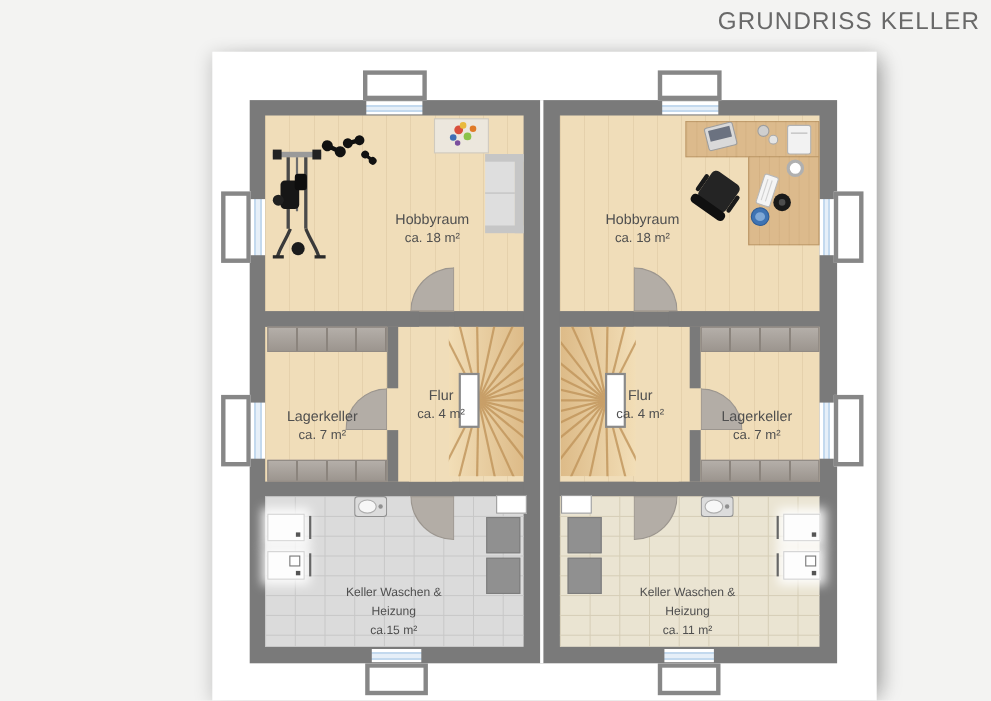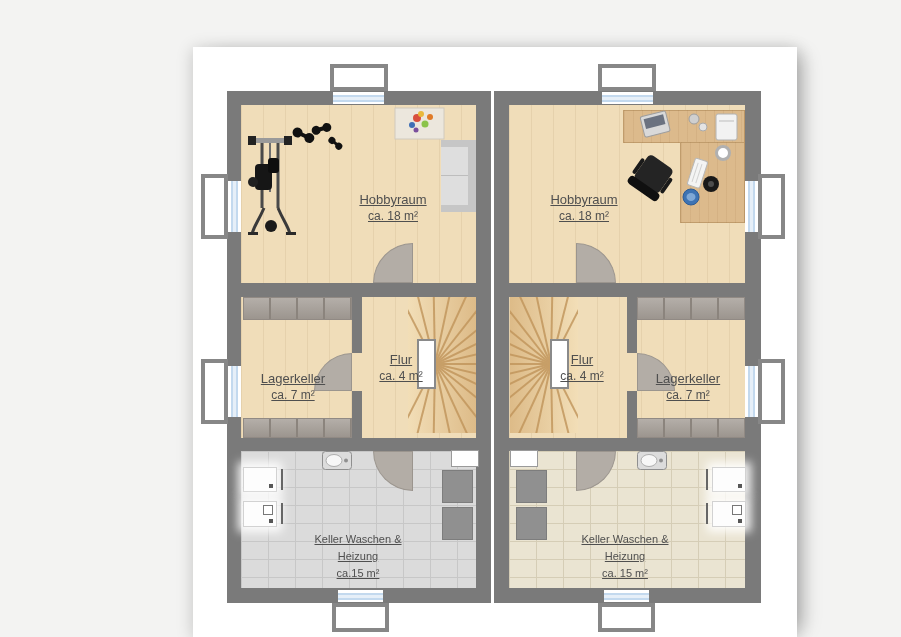--- a/index.html
+++ b/index.html
@@ -30,31 +30,32 @@
          background-image:repeating-linear-gradient(90deg,transparent 0 25px,#8b847d 25px 27px),
                           linear-gradient(rgba(255,255,255,.18),rgba(0,0,0,.05));}
   .niche{background:#fff;border:1px solid #9a9a9a;box-sizing:border-box;}
   .heater{background:#909090;border:1px solid #7d7d7d;box-sizing:border-box;}
   .washer{background:#fdfdfd;border:1px solid #d2d2d2;box-sizing:border-box;
           box-shadow:0 0 9px 5px rgba(255,255,255,.9);}
   .wdot{position:absolute;right:3px;bottom:3px;width:4px;height:4px;background:#555;}
   .wsq{position:absolute;right:3px;top:3px;width:8px;height:8px;border:1px solid #777;background:#fff;}
   .wmark{background:#666;}
   .lbl{position:absolute;transform:translateX(-50%);text-align:center;color:#4f4f4f;
-       font-size:12px;line-height:16px;white-space:nowrap;text-decoration:underline;}
+       font-size:12px;line-height:16px;white-space:nowrap;}
   .lbl .nm{font-size:13px;}
   .lbl3{line-height:17px;font-size:11px;}
   .sofaSeat{background:#dedede;}
   .sofaPart{background:#c6c6c6;}
 </style>
 </head>
 <body>
 
 <div id="stage">
 
+  <div id="title" class="abs">GRUNDRISS KELLER</div>
 
   <div id="sheet" class="abs"></div>
 
   <div class="abs wall" style="left:227px;top:91px;width:534px;height:512px;"></div>
 
   <div class="abs wood" style="left:241px;top:105px;width:235px;height:178px;"></div>
   <div class="abs wood" style="left:241px;top:297px;width:235px;height:141px;"></div>
   <div class="abs tileL" style="left:241px;top:451px;width:235px;height:137px;"></div>
   <div class="abs wood" style="left:509px;top:105px;width:236px;height:178px;"></div>
   <div class="abs wood" style="left:509px;top:297px;width:236px;height:141px;"></div>
@@ -310,16 +311,16 @@
       <div>ca. 4 m²</div>
   </div>
   <div class="lbl lbl3" style="left:358px;top:531px;">
     <div>Keller Waschen &amp;</div>
       <div>Heizung</div>
       <div>ca.15 m²</div>
   </div>
   <div class="lbl lbl3" style="left:625px;top:531px;">
     <div>Keller Waschen &amp;</div>
       <div>Heizung</div>
-      <div>ca. 15 m²</div>
+      <div>ca. 11 m²</div>
   </div>
 
 </div>
 
 </body></html>

